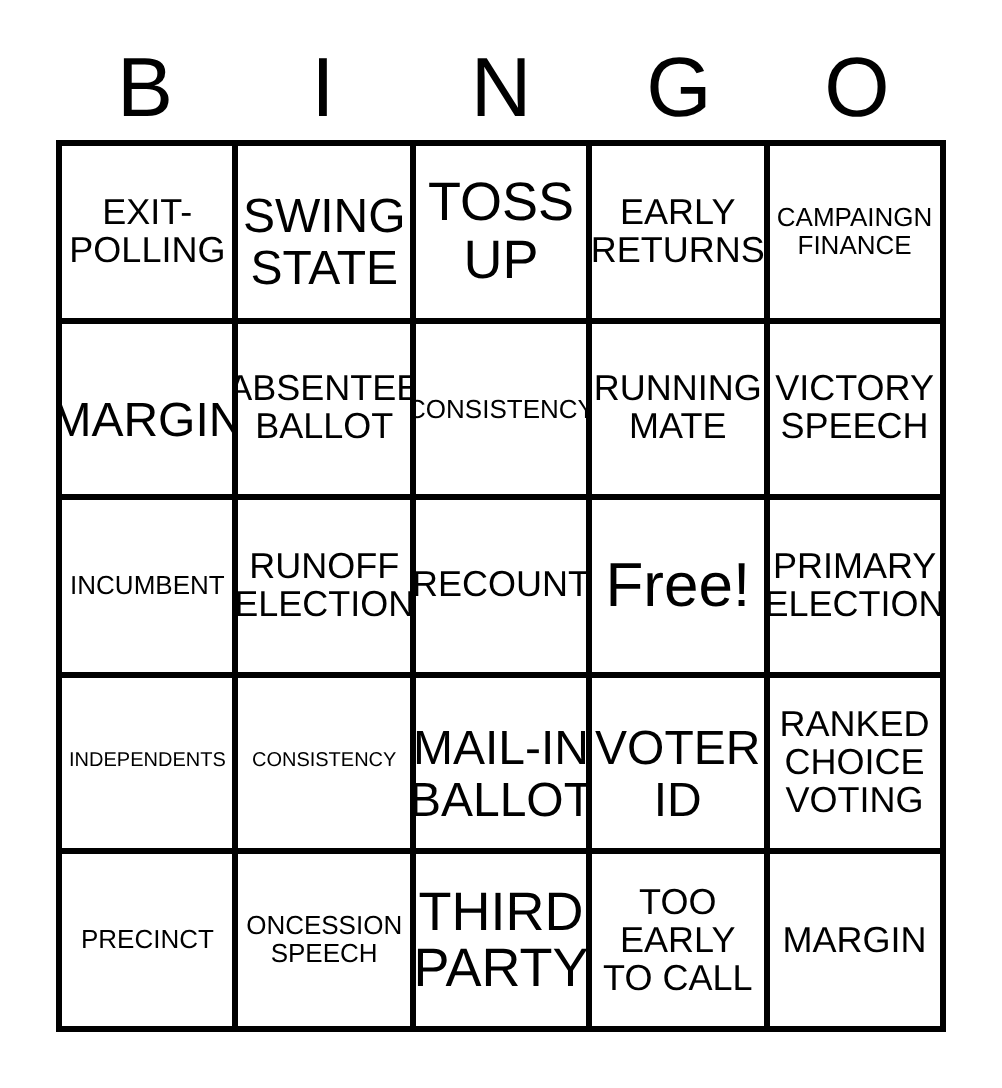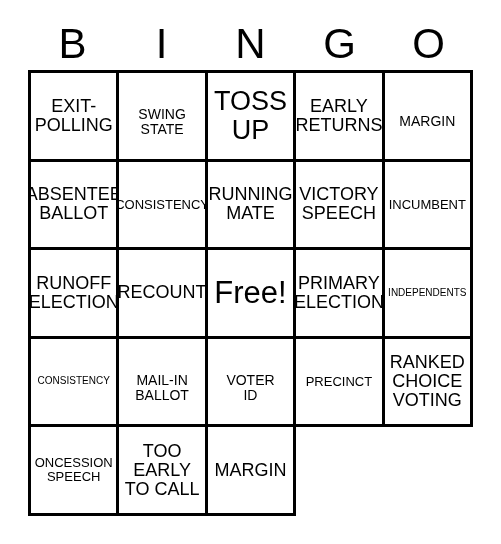--- a/index.html
+++ b/index.html
@@ -70,21 +70,21 @@
   }
   .cell-text {
     display: block;
     line-height: 1.06;
     color: #000000;
     white-space: pre-line;
     font-family: "Liberation Sans", sans-serif;
   }
   
   .sz-xl { font-size: 27px; }
-  .sz-lg { font-size: 14px; margin-top: 12px; }
+  .sz-lg { font-size: 24px; margin-top: 12px; }
   .sz-md { font-size: 18px; }
   .sz-sm { font-size: 13px; }
   .sz-xs { font-size: 10px; }
   .sz-free { font-size: 31px; }
 </style>
 </head>
 <body>
 
 <div id="card">
 
@@ -105,20 +105,24 @@
         <span class="cell-text sz-lg">SWING
 STATE</span>
       </div>
       <div class="cell">
         <span class="cell-text sz-xl">TOSS
 UP</span>
       </div>
       <div class="cell">
         <span class="cell-text sz-md">EARLY
 RETURNS</span>
+      </div>
+      <div class="cell">
+        <span class="cell-text sz-sm">CAMPAINGN
+FINANCE</span>
       </div>
       <div class="cell">
         <span class="cell-text sz-lg">MARGIN</span>
       </div>
       <div class="cell">
         <span class="cell-text sz-md">ABSENTEE
 BALLOT</span>
       </div>
       <div class="cell">
         <span class="cell-text sz-sm">CONSISTENCY</span>
@@ -156,30 +160,34 @@
       </div>
       <div class="cell">
         <span class="cell-text sz-lg">MAIL-IN
 BALLOT</span>
       </div>
       <div class="cell">
         <span class="cell-text sz-lg">VOTER
 ID</span>
       </div>
       <div class="cell">
-        <span class="cell-text sz-sm">PRECINCT</span>
-      </div>
-      <div class="cell">
         <span class="cell-text sz-md">RANKED
 CHOICE
 VOTING</span>
       </div>
       <div class="cell">
+        <span class="cell-text sz-sm">PRECINCT</span>
+      </div>
+      <div class="cell">
         <span class="cell-text sz-sm">ONCESSION
 SPEECH</span>
+      </div>
+      <div class="cell">
+        <span class="cell-text sz-xl">THIRD
+PARTY</span>
       </div>
       <div class="cell">
         <span class="cell-text sz-md">TOO
 EARLY
 TO CALL</span>
       </div>
       <div class="cell">
         <span class="cell-text sz-md">MARGIN</span>
       </div>
     </div>

